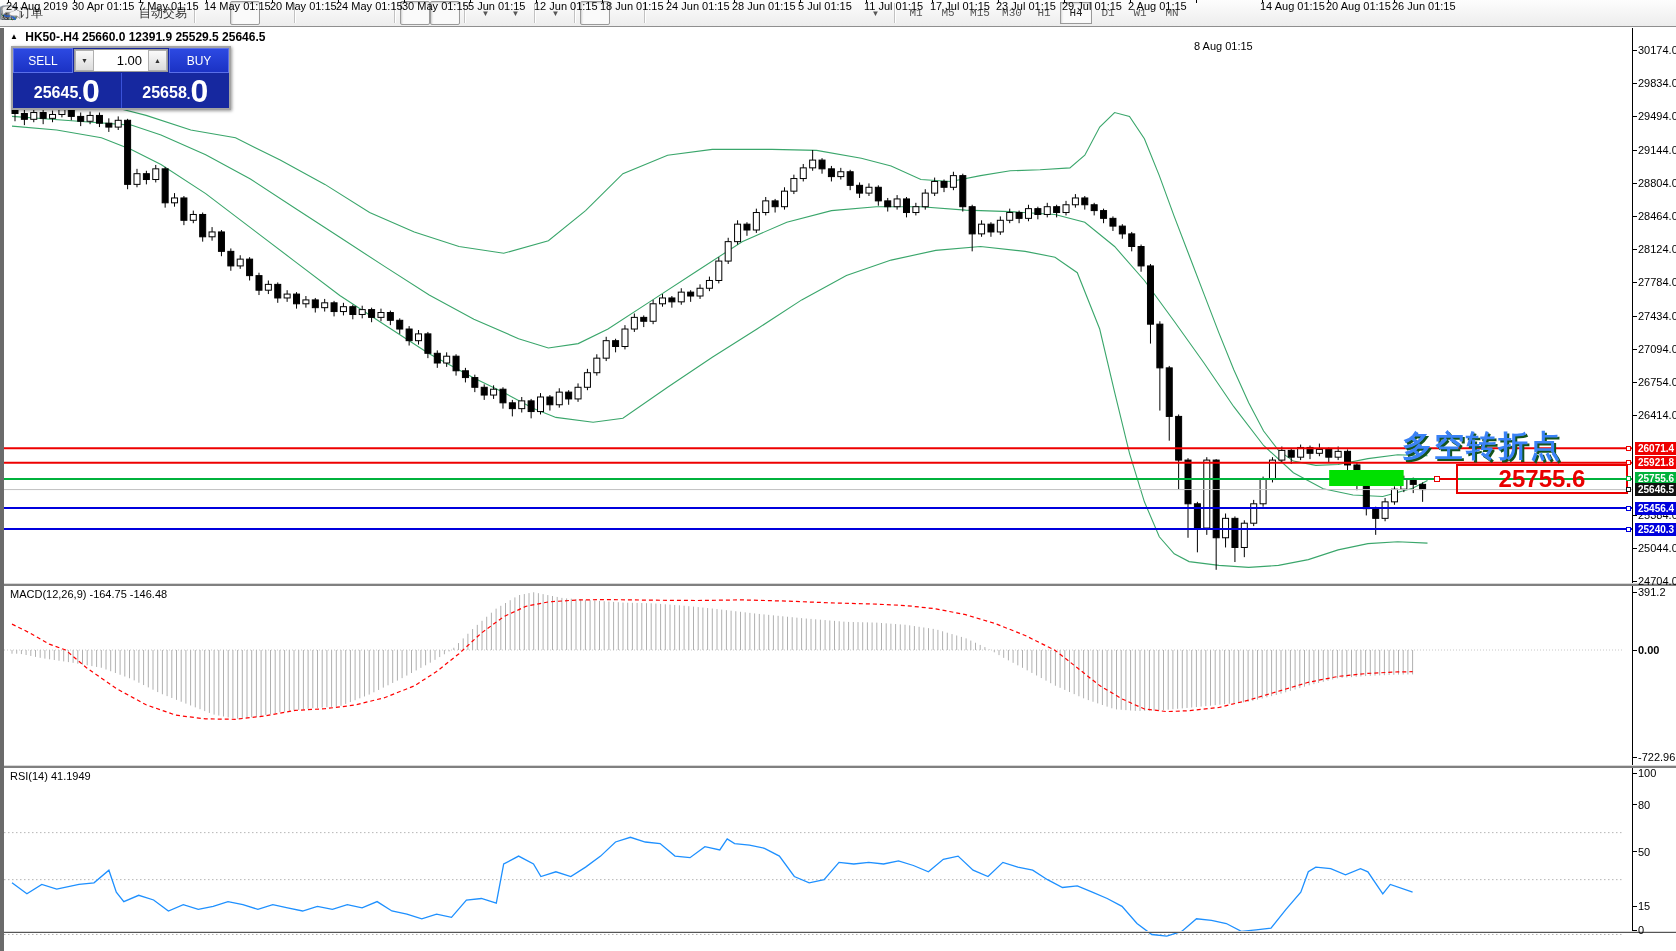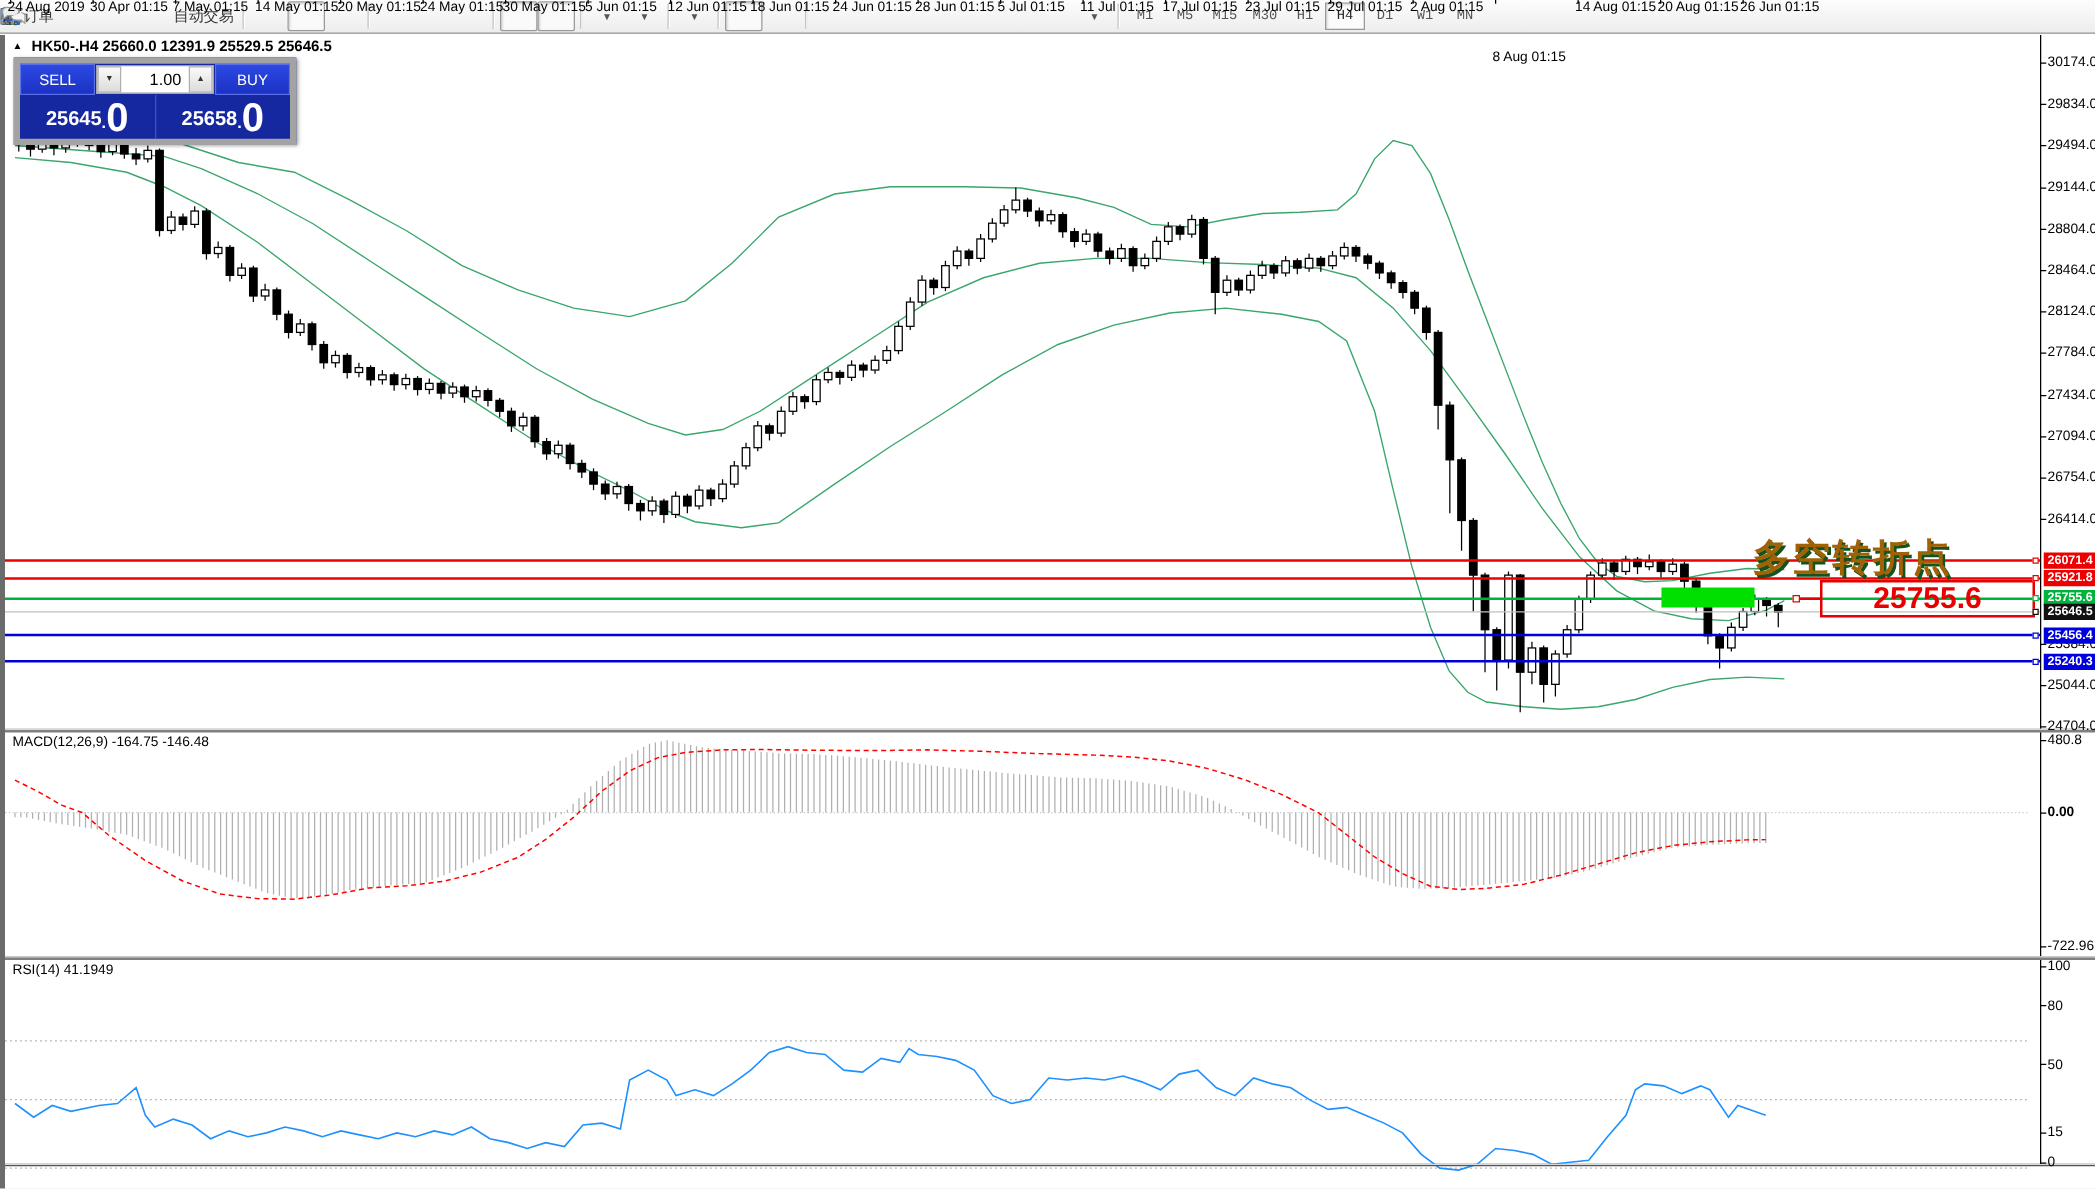--- a/index.html
+++ b/index.html
@@ -22,34 +22,34 @@
   .axisline{position:absolute;left:1628px;top:0;width:1px;height:903px;background:#000;}
   .psep{position:absolute;left:0;width:1676px;height:2px;background:#808080;border-top:1px solid #d8d8d8;}
   .tick-label{position:absolute;left:1634px;font-size:11px;color:#000;white-space:nowrap;}
   .tickdash{position:absolute;left:1628px;width:5px;height:1px;background:#000;}
   .ptag{position:absolute;left:1631px;width:45px;height:13px;color:#fff;font-size:10px;font-weight:bold;text-align:left;padding-left:3px;line-height:13px;white-space:nowrap;}
   .pmark{position:absolute;width:5px;height:5px;background:#fff;box-sizing:border-box;}
   .dlabel{position:absolute;top:907px;font-size:11px;color:#000;white-space:nowrap;}
   .dtick{position:absolute;top:903px;width:1px;height:3px;background:#000;}
   .indlabel{position:absolute;left:6px;font-size:11px;color:#000;}
   
-  #tradepanel{position:absolute;left:7px;top:18px;width:216px;background:#16289f;border:5px solid #a3a3a3;box-shadow:1px 1px 3px rgba(0,0,0,.4);}
+  #tradepanel{position:absolute;left:7px;top:18px;width:216px;background:#16289f;border:2px solid #a3a3a3;box-shadow:1px 1px 3px rgba(0,0,0,.4);}
   #tp-top{display:flex;align-items:stretch;height:25px;}
   .tpbtn{width:58px;background:linear-gradient(#2c49e2,#1b32c4);color:#fff;font-size:12px;display:flex;align-items:center;justify-content:center;border:1px solid #5a6fe8;}
   #tp-spin{flex:1;display:flex;align-items:stretch;background:#fff;border:1px solid #9a9a9a;margin:1px;}
   .spinbtn{width:17px;background:linear-gradient(#fafafa,#dcdcdc);border:1px solid #b0b0b0;font-size:7px;color:#333;display:flex;align-items:center;justify-content:center;}
   #tp-vol{flex:1;font-size:13px;color:#000;display:flex;align-items:center;justify-content:flex-end;padding-right:6px;}
   #tp-prices{display:flex;height:35px;}
   .tpprice{flex:1;color:#fff;display:flex;align-items:flex-end;justify-content:center;padding-bottom:2px;}
   .tpprice:first-child{border-right:1px solid #3a52d8;}
   .tpp-small{font-size:16px;font-weight:bold;line-height:26px;}
   .tpp-dot{font-size:13px;font-weight:bold;line-height:22px;}
   .tpp-big{font-size:32px;font-weight:bold;line-height:30px;}
   
-  #turnpoint{position:absolute;left:1398px;top:374px;font-size:30px;font-weight:bold;color:#a16207;text-shadow:2px 2px 0 #14541c;letter-spacing:2px;white-space:nowrap;}
+  #turnpoint{position:absolute;left:1398px;top:374px;font-size:30px;font-weight:bold;color:#3b82f6;text-shadow:2px 2px 0 #14541c;letter-spacing:2px;white-space:nowrap;}
   #pricecall{position:absolute;left:1452px;top:436px;width:168px;height:26px;border:2px solid #e80000;color:#e80000;font-size:24px;font-weight:bold;text-align:center;line-height:26px;background:rgba(255,255,255,.0);}
   #pc-conn{position:absolute;left:1434px;top:449px;width:18px;height:2px;background:#e80000;}
   #pc-sq{position:absolute;left:1430px;top:447px;width:6px;height:6px;border:1px solid #e80000;background:#fff;box-sizing:border-box;}
   .ico{display:block;}
 </style>
 </head>
 <body>
 
 <div id="root">
 
@@ -966,21 +966,21 @@
         <div class="pmark" style="left: 1622px; top: 432.335px; border: 1px solid rgb(238, 0, 0);"></div>
         <div class="ptag" style="top: 444.471px; background: rgb(0, 178, 60);">25755.6</div>
         <div class="pmark" style="left: 1622px; top: 448.471px; border: 1px solid rgb(0, 178, 60);"></div>
         <div class="ptag" style="top: 455.063px; background: rgb(17, 17, 17);">25646.5</div>
         <div class="pmark" style="left: 1622px; top: 459.063px; border: 1px solid rgb(17, 17, 17);"></div>
         <div class="ptag" style="top: 473.519px; background: rgb(0, 0, 221);">25456.4</div>
         <div class="pmark" style="left: 1622px; top: 477.519px; border: 1px solid rgb(0, 0, 221);"></div>
         <div class="ptag" style="top: 494.5px; background: rgb(0, 0, 221);">25240.3</div>
         <div class="pmark" style="left: 1622px; top: 498.5px; border: 1px solid rgb(0, 0, 221);"></div>
         <div class="tickdash" style="top: 563.544px;"></div>
-        <div class="tick-label" style="top: 558.044px;">480.8</div>
+        <div class="tick-label" style="top: 558.044px;">391.2</div>
         <div class="tickdash" style="top: 621.5px;"></div>
         <div class="tick-label" style="top: 616px; font-weight: bold;">0.00</div>
         <div class="tickdash" style="top: 728.605px;"></div>
         <div class="tick-label" style="top: 723.105px;">-722.96</div>
         <div class="tickdash" style="top: 744.8px;"></div>
         <div class="tick-label" style="top: 739.3px;">100</div>
         <div class="tickdash" style="top: 776.14px;"></div>
         <div class="tick-label" style="top: 770.64px;">80</div>
         <div class="tickdash" style="top: 823.15px;"></div>
         <div class="tick-label" style="top: 817.65px;">50</div>

